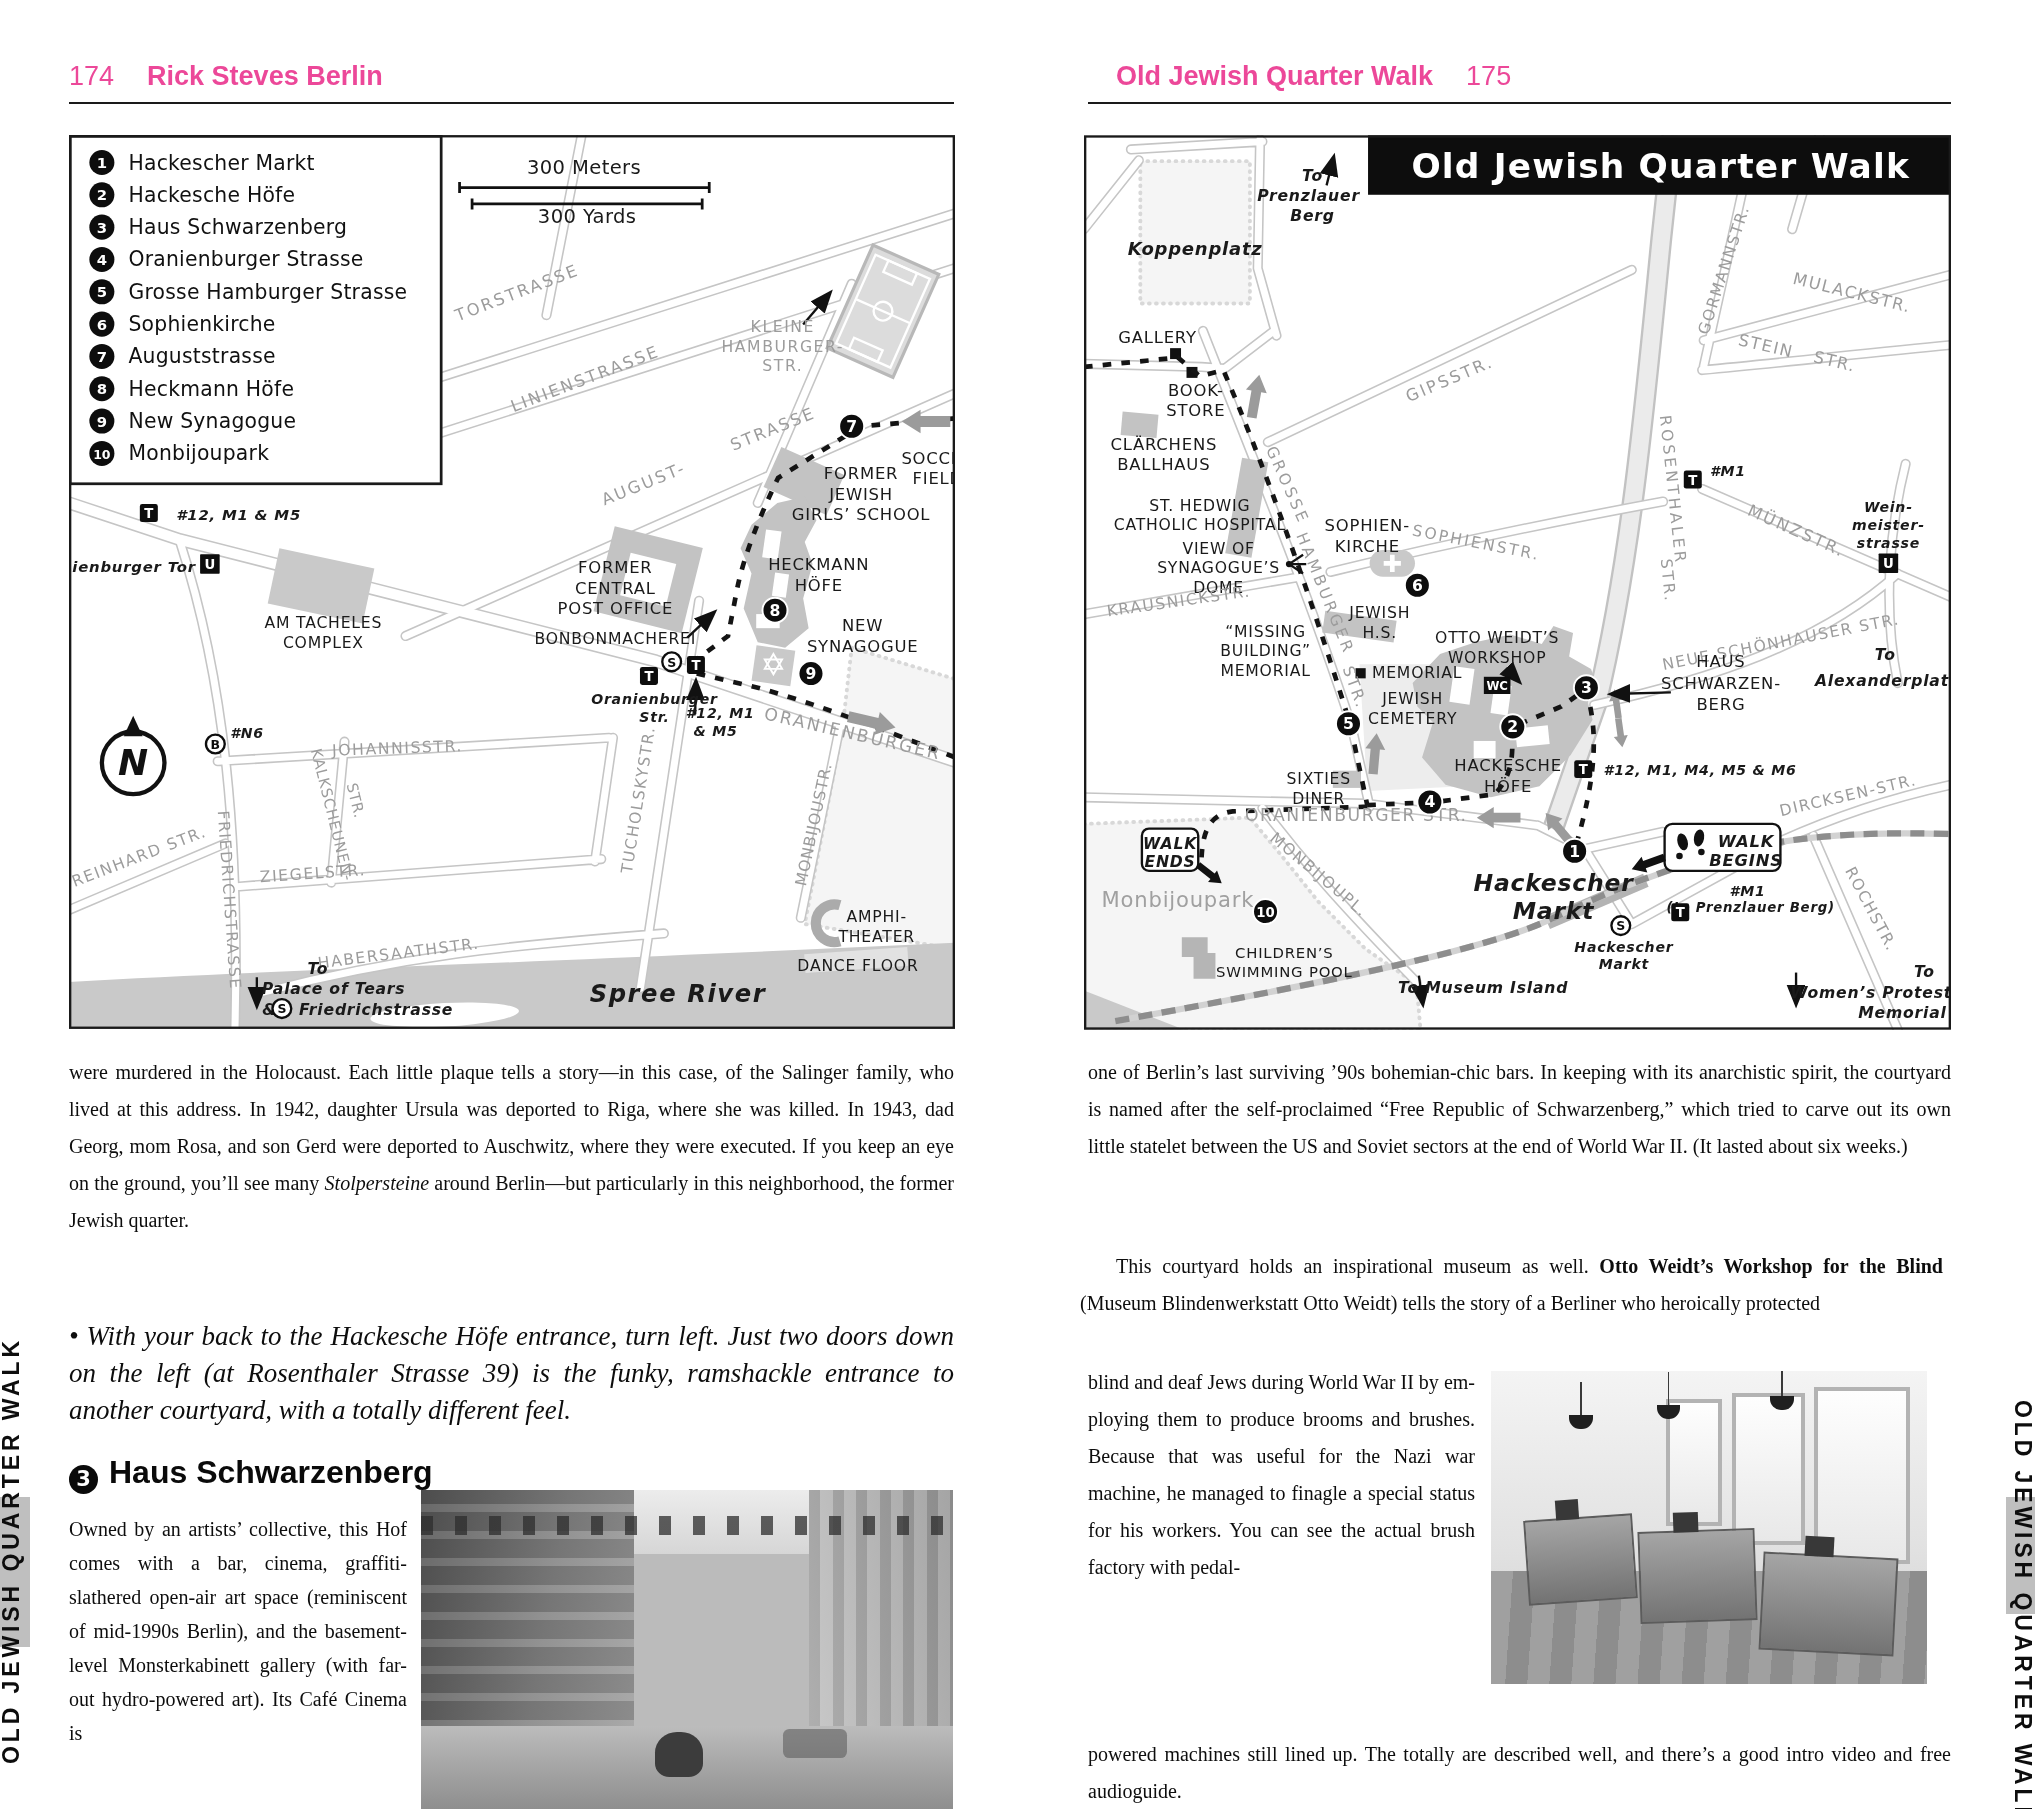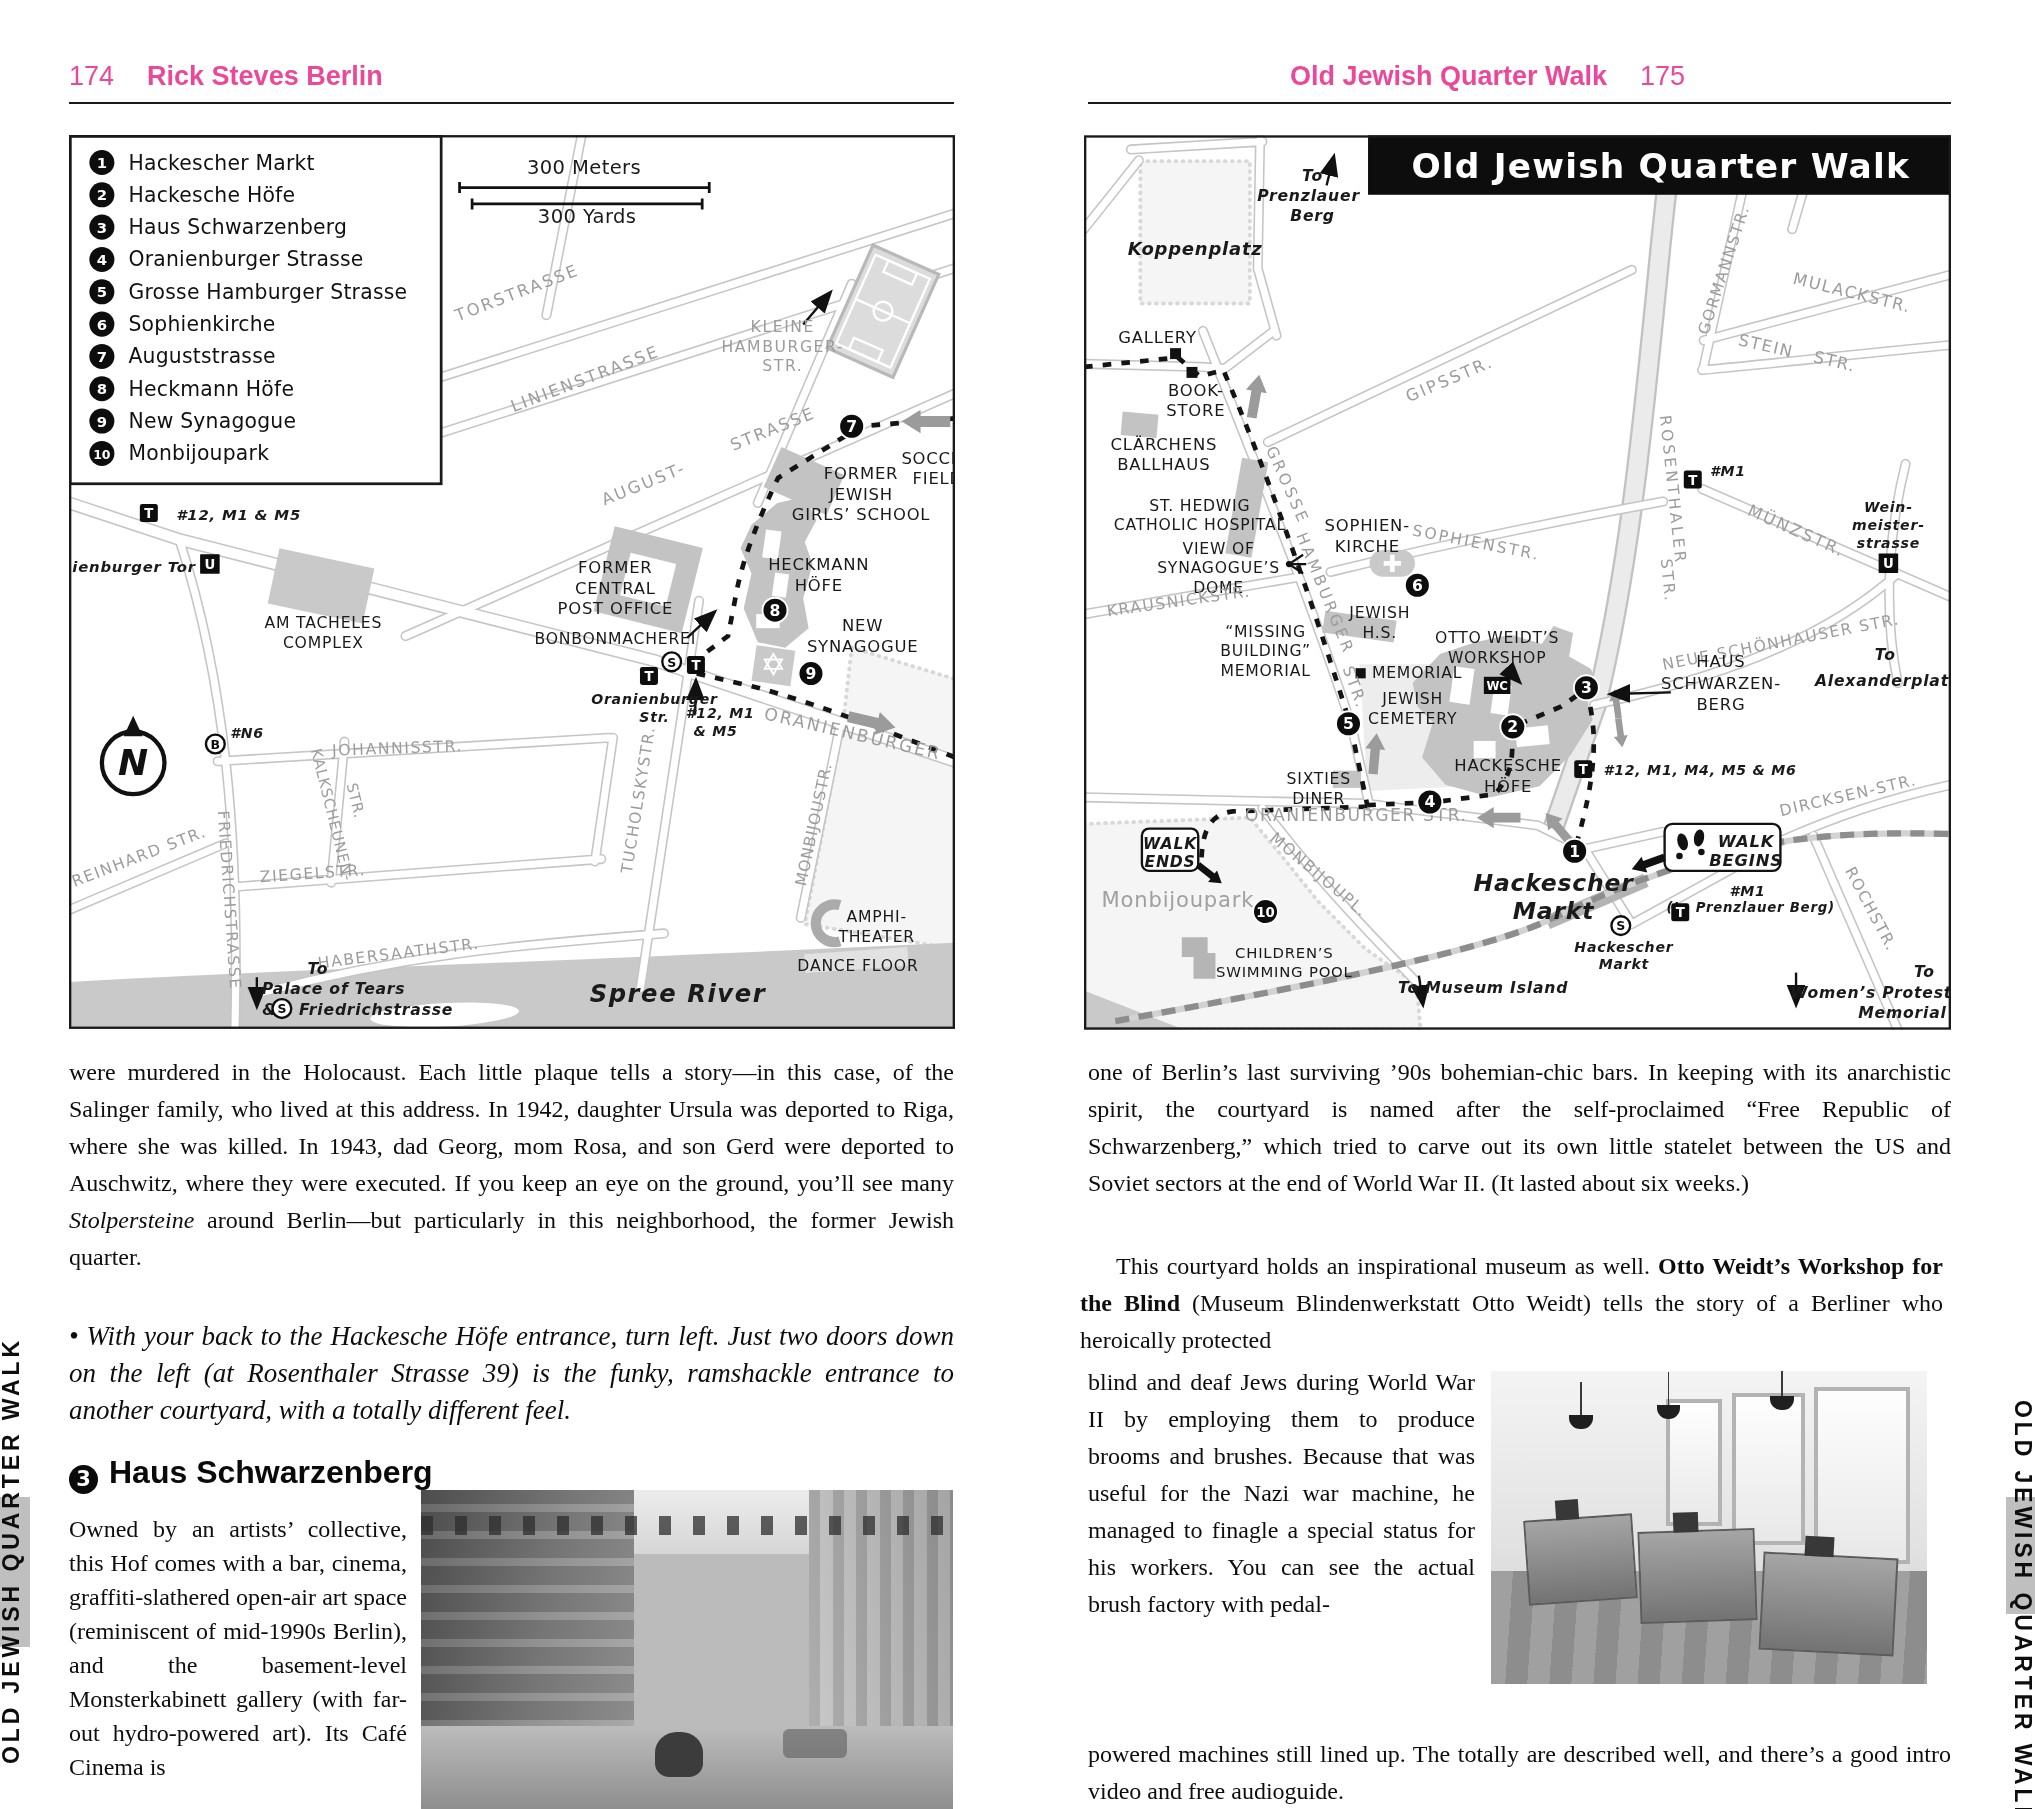--- a/index.html
+++ b/index.html
@@ -2,21 +2,21 @@
 <html style="font-size:12.5px"><head>
 <meta charset="utf-8">
 <style>
   html,body{margin:0;padding:0;}
   body{width:2035px;height:1809px;position:relative;background:#fff;overflow:hidden;
        font-family:"Liberation Serif",serif;color:#111;}
   .hdr{position:absolute;font-family:"Liberation Sans",sans-serif;font-size:27px;color:#ec4899;white-space:nowrap;}
   .hdr .ht{font-weight:bold;}
   .hdr .hsp{display:inline-block;width:33px;}
   .rule{position:absolute;height:2.3px;background:#1a1a1a;}
-  .col{position:absolute;font-size:24px;line-height:37px;text-align:justify;color:#0d0d0d;}
+  .col{position:absolute;font-size:20px;line-height:37px;text-align:justify;color:#0d0d0d;}
   .col.narrow{line-height:34px;}
   .col.italic{font-style:italic;font-size:27px;}
   .col.ind{text-indent:36px;}
   .h3{position:absolute;font-family:"Liberation Sans",sans-serif;font-weight:bold;font-size:32px;color:#0a0a0a;white-space:nowrap;}
   .cnum{display:inline-block;width:29px;height:29px;border-radius:50%;background:#0a0a0a;color:#fff;
         font:bold 21px/29px "DejaVu Sans",sans-serif;text-align:center;vertical-align:-3.1px;margin-right:11px;}
   svg{position:absolute;}
   svg text{font-family:"DejaVu Sans",sans-serif;}
   .rd-c{fill:none;stroke:#c5c5c5;stroke-width:13;stroke-linejoin:round;stroke-linecap:round;}
   .rd-f{fill:none;stroke:#ffffff;stroke-width:9;stroke-linejoin:round;stroke-linecap:round;}
@@ -51,21 +51,21 @@
   .tab{position:absolute;background:#bfbfbf;}
 </style>
 </head>
 <body>
 
 <div class="hdr" style="left:69px;top:61px">
   <span>174</span><span class="hsp"></span><span class="ht">Rick Steves Berlin</span>
 </div>
 <div class="rule" style="left:69px;top:102px;width:885px"></div>
 
-<div class="hdr" style="left:1056px;top:61px;width:863px;text-align:center">
+<div class="hdr" style="left:1116px;top:61px;width:863px;text-align:left">
   <span class="ht">Old Jewish Quarter Walk</span><span class="hsp"></span><span>175</span>
 </div>
 <div class="rule" style="left:1088px;top:102px;width:863px"></div>
 
 <svg style="left:69px;top:135px" width="886" height="894" viewBox="0 0 1132 1142">
   <defs>
     <path id="Lrd" d="M300,365 L1132,100 M610,230 L655,0 M218,0 L98,440 M430,395 L1132,170 M430,640 L1132,330 M880,470 L1000,190 M805,595 L730,1090 M142,520 C200,700 218,900 212,1142 M190,800 L690,770 M352,775 L335,955 M695,770 L672,928 M218,960 L680,925 M0,990 L200,905 M248,1095 C420,1050 560,1035 760,1020 M985,755 L935,1000"></path>
     <path id="Lor" d="M0,470 L142,517 L750,672 L1132,800"></path>
     <path id="arwL" d="M0,0 L-24,-15 L-24,-7 L-62,-7 L-62,7 L-24,7 L-24,15 Z"></path>
     <marker id="ahL" markerWidth="12" markerHeight="10" refX="8" refY="4" orient="auto">

